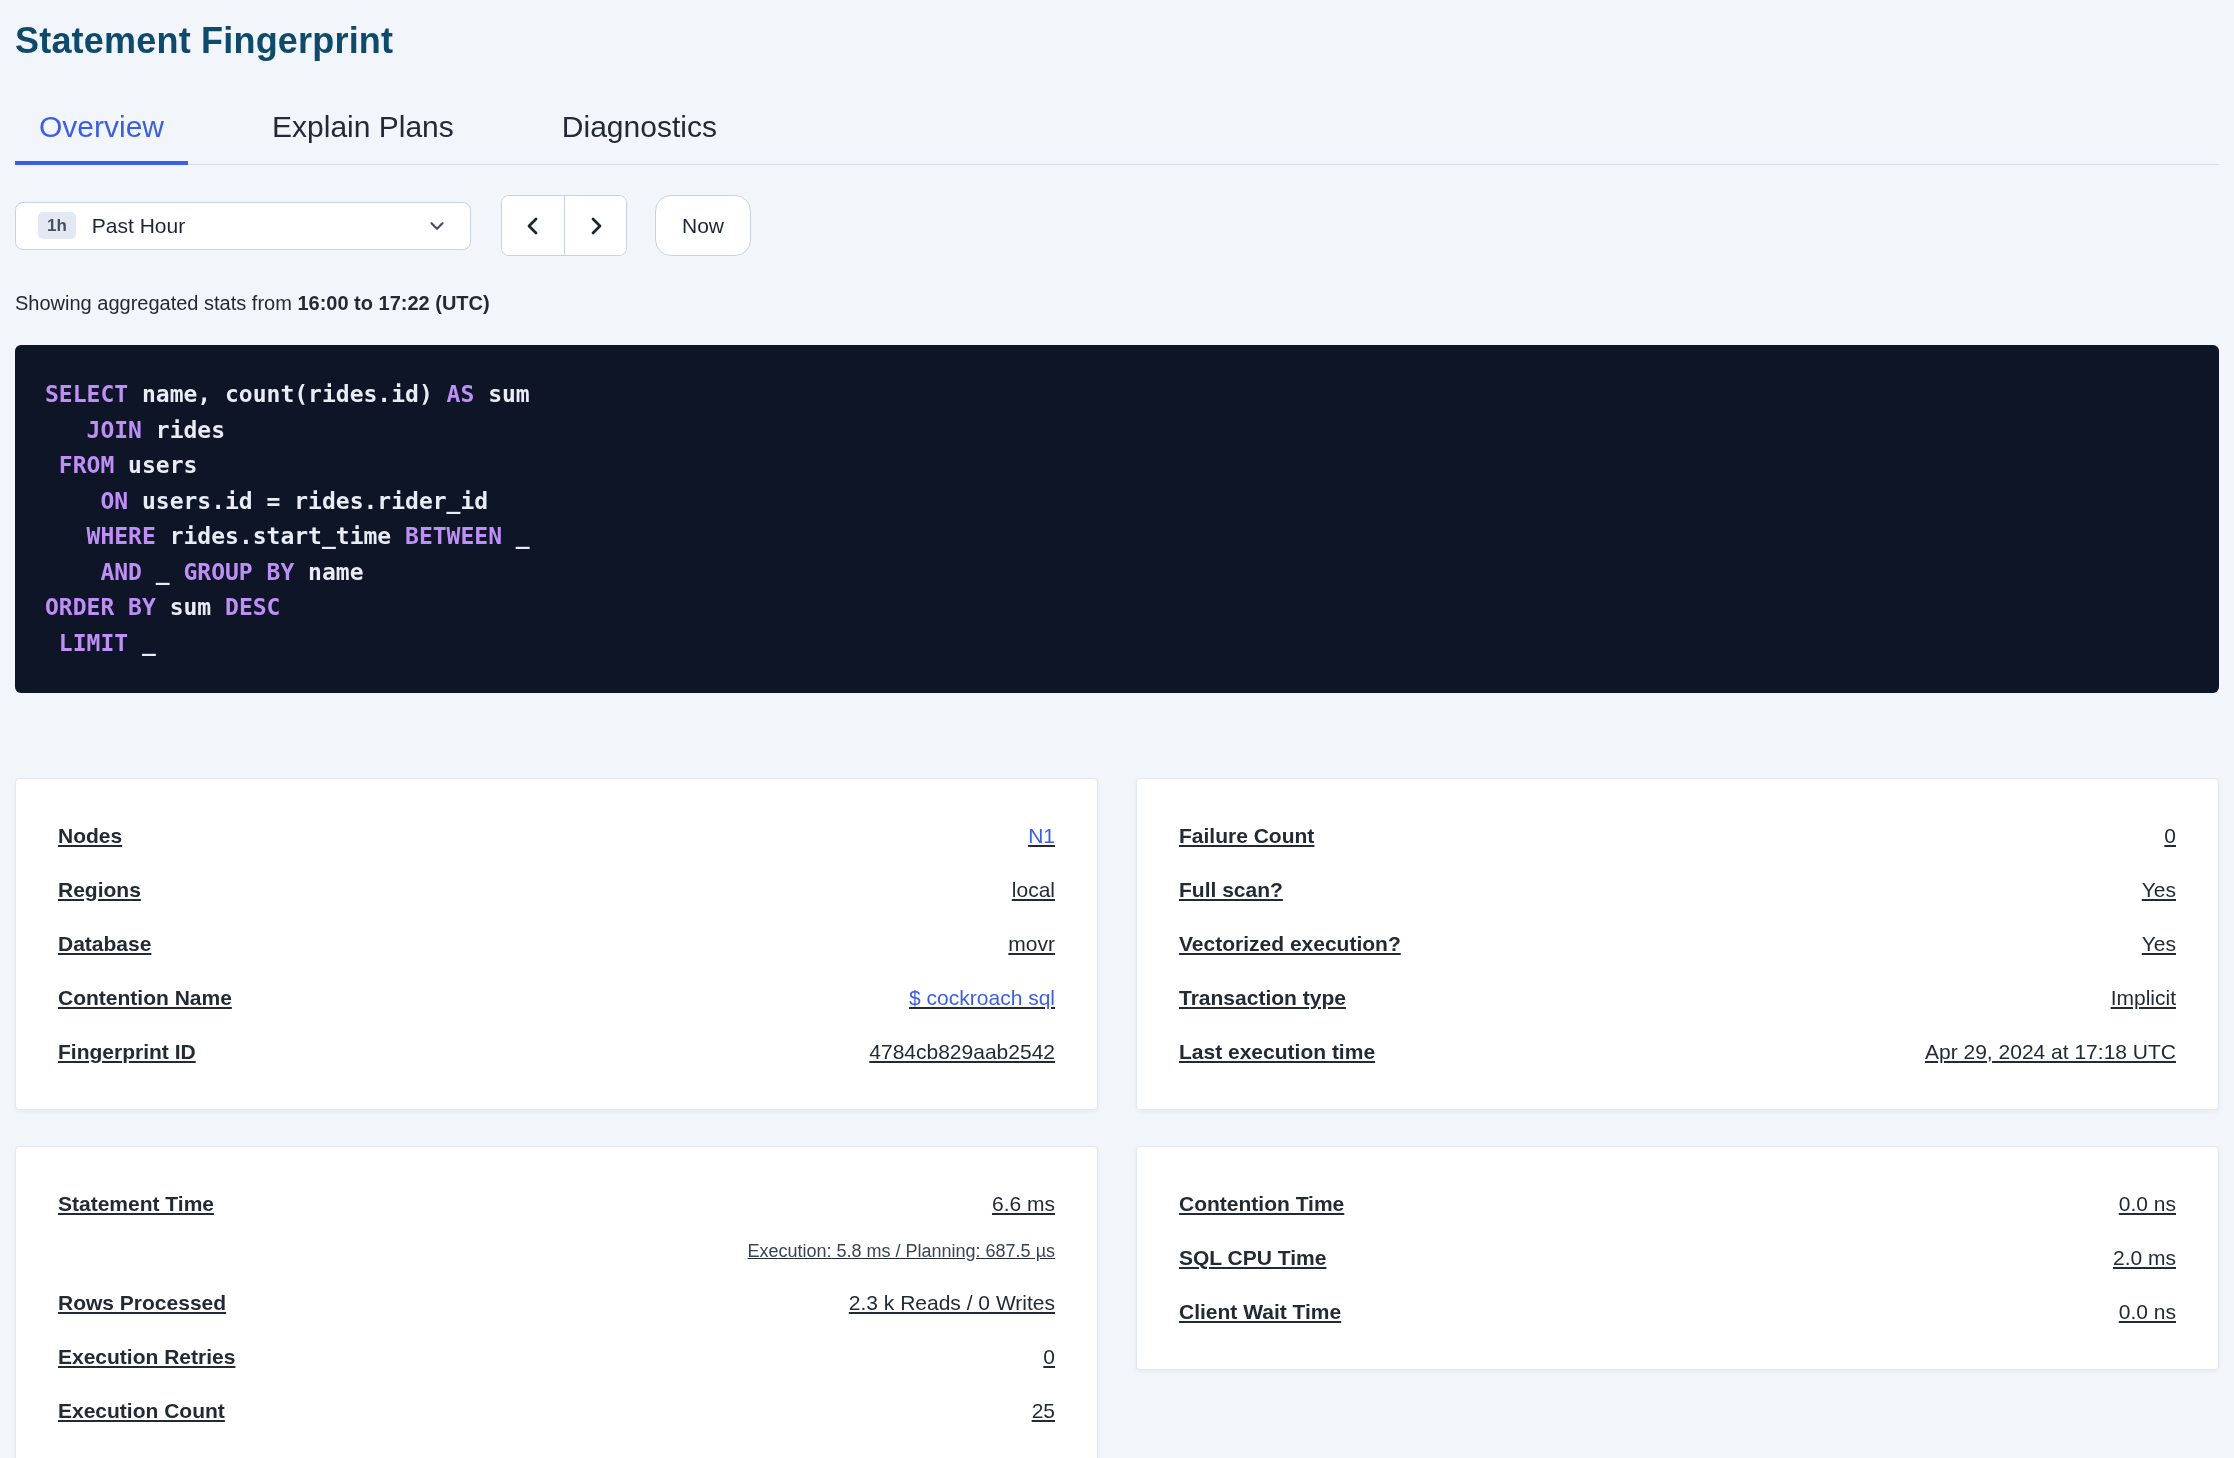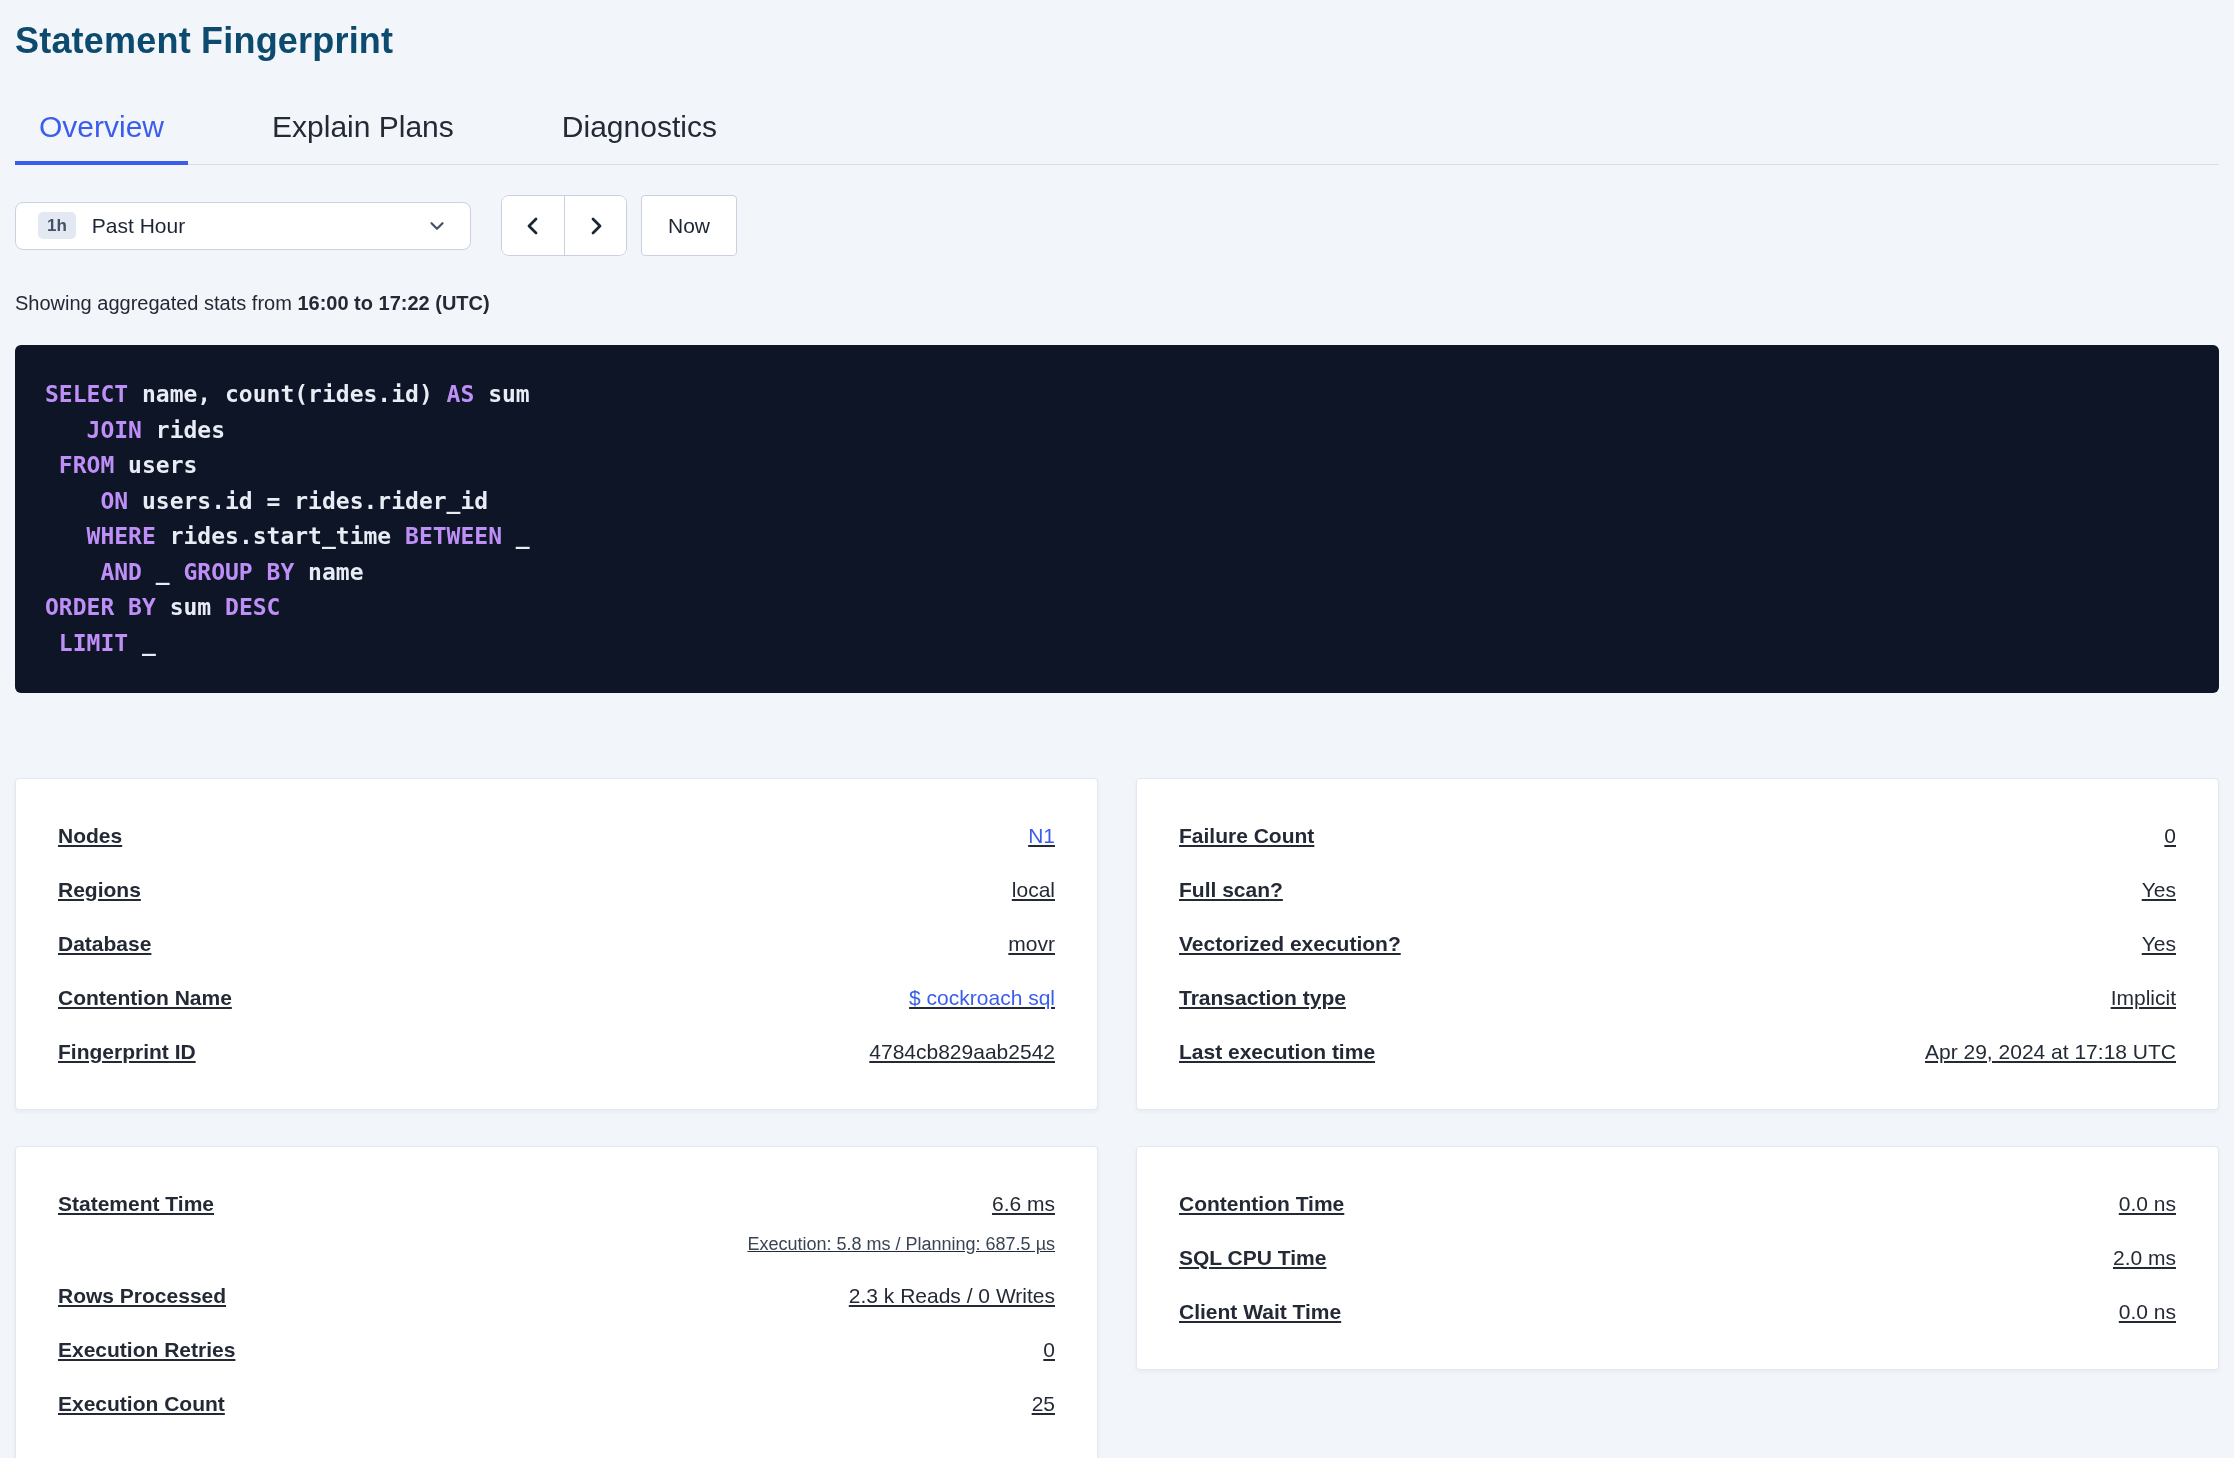--- a/index.html
+++ b/index.html
@@ -41,22 +41,22 @@
   .nav-group {
     display: flex; margin-left: 30px; border: 1px solid #c9d1e0;
     border-radius: 8px; overflow: hidden; background: #fff; height: 61px;
   }
   .nav-btn {
     width: 62px; height: 100%; display: flex; align-items: center; justify-content: center;
     background: #fff; border: none; cursor: pointer;
   }
   .nav-btn + .nav-btn { border-left: 1px solid #c9d1e0; }
   .now-btn {
-    margin-left: 14px; width: 96px; height: 61px; background: #fff;
-    border: 1px solid #c9d1e0; border-radius: 4px; font-size: 21px;
+    margin-left: 28px; width: 96px; height: 61px; background: #fff;
+    border: 1px solid #c9d1e0; border-radius: 16px; font-size: 21px;
     font-family: "Liberation Sans", sans-serif; color: #1c2534; cursor: pointer;
   }
 
   
   .stats-line { margin-top: 36px; font-size: 20px; color: #242a35; }
   .stats-line strong { font-weight: 700; }
 
   
   .sql-block {
     margin-top: 30px; background: var(--sql-background, #0e1526);
@@ -79,21 +79,21 @@
     padding: 30px 42px; box-shadow: 0 2px 4px rgba(30, 40, 60, 0.05); text-decoration: underline;
   }
   .detail-row {
     display: flex; justify-content: space-between; align-items: flex-start;
     padding: 14px 0; font-size: 21px; line-height: 26px;
   }
   .detail-label { font-weight: 700; color: #242a35; }
   .detail-value-block { display: flex; flex-direction: column; align-items: flex-end; text-align: right; }
   .detail-value { color: #242a35; }
   .detail-value.link { color: var(--accent, #3a5dee); cursor: pointer; }
-  .detail-sub { font-size: 18px; color: #394455; margin-top: 16px; line-height: 22px; }
+  .detail-sub { font-size: 18px; color: #394455; margin-top: 23px; line-height: 22px; }
 
   svg { display: block; }
 </style>
 </head>
 <body>
 
 <div class="container">
 
   <h1 class="page-title">Statement Fingerprint</h1>
 

